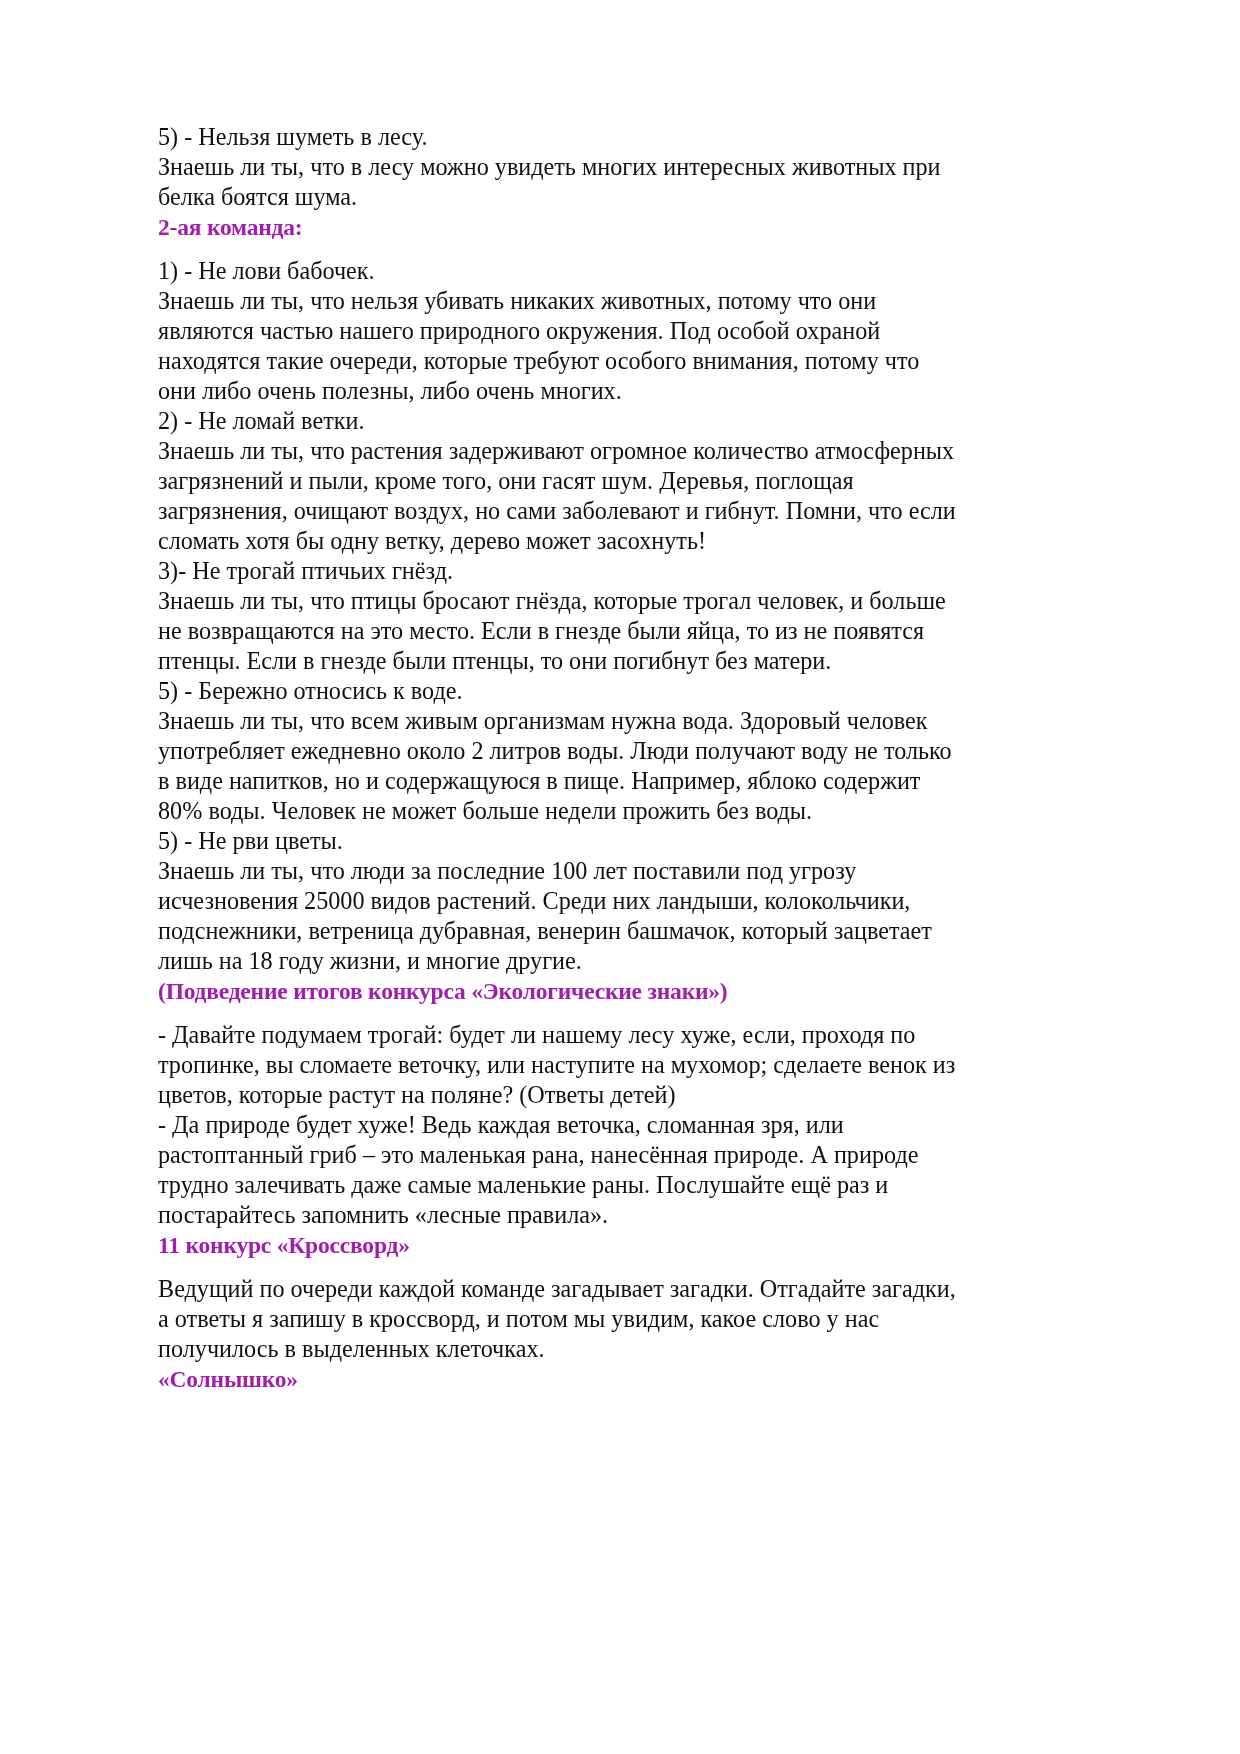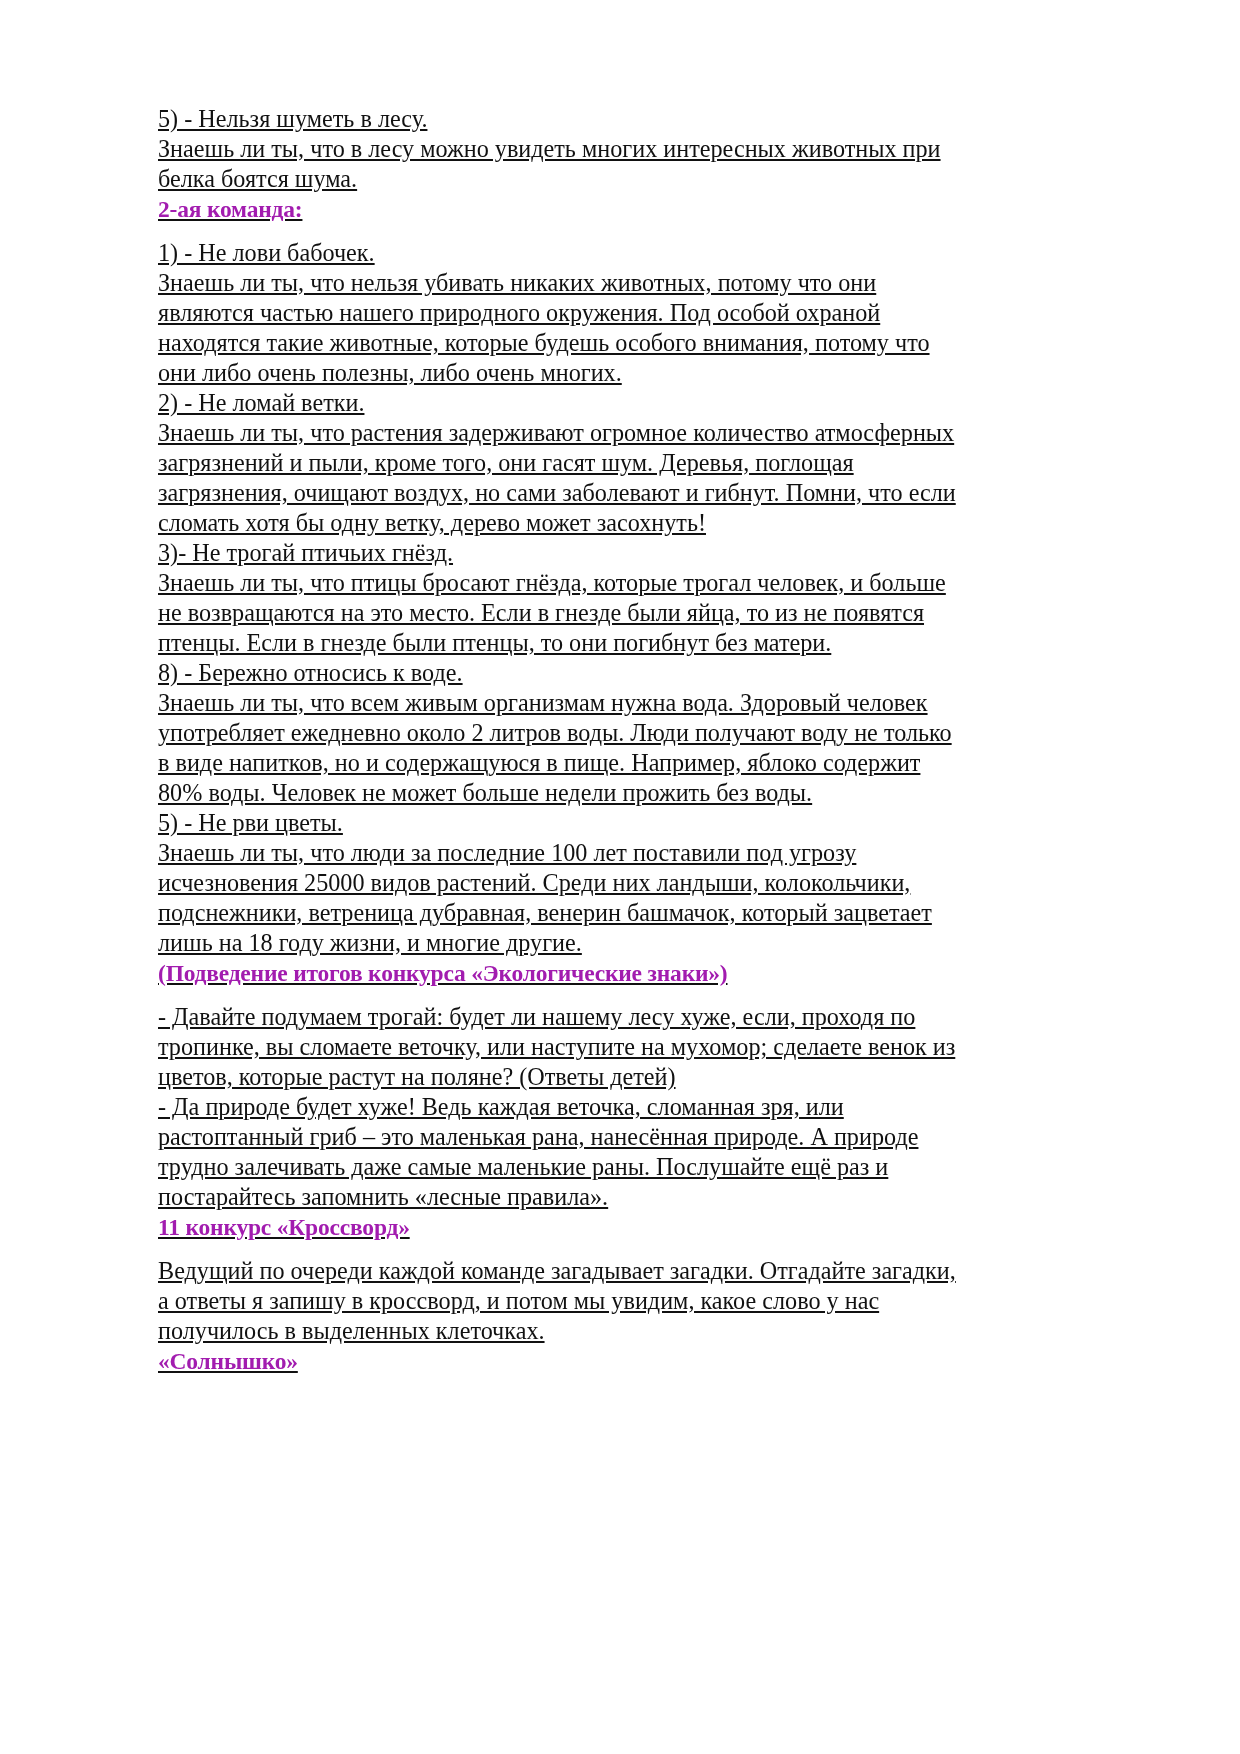--- a/index.html
+++ b/index.html
@@ -9,27 +9,26 @@
     }
     body {
       width: 1240px;
       height: 1754px;
       position: relative;
       overflow: hidden;
     }
     .page {
       position: absolute;
       left: 158px;
-      top: 104px;
+      top: 122px;
       width: 880px;
       font-family: "Liberation Serif", "DejaVu Serif", serif;
       font-size: 24.2px;
       line-height: 30px;
       color: #111111;
-      text-decoration: underline;
     }
     .line {
       display: block;
       white-space: nowrap;
       height: 30px;
     }
     .heading {
       display: block;
       white-space: nowrap;
       height: 30px;
@@ -52,32 +51,32 @@
     <span class="line">Знаешь ли ты, что в лесу можно увидеть многих интересных животных при</span>
     <span class="line">белка боятся шума.</span>
   </div>
 
   <span class="heading heading-gap">2-ая команда:</span>
 
   <div>
     <span class="line">1) - Не лови бабочек.</span>
     <span class="line">Знаешь ли ты, что нельзя убивать никаких животных, потому что они</span>
     <span class="line">являются частью нашего природного окружения. Под особой охраной</span>
-    <span class="line">находятся такие животные, которые будешь особого внимания, потому что</span>
+    <span class="line">находятся такие очереди, которые требуют особого внимания, потому что</span>
     <span class="line">они либо очень полезны, либо очень многих.</span>
     <span class="line">2) - Не ломай ветки.</span>
     <span class="line">Знаешь ли ты, что растения задерживают огромное количество атмосферных</span>
     <span class="line">загрязнений и пыли, кроме того, они гасят шум. Деревья, поглощая</span>
     <span class="line">загрязнения, очищают воздух, но сами заболевают и гибнут. Помни, что если</span>
     <span class="line">сломать хотя бы одну ветку, дерево может засохнуть!</span>
     <span class="line">3)- Не трогай птичьих гнёзд.</span>
     <span class="line">Знаешь ли ты, что птицы бросают гнёзда, которые трогал человек, и больше</span>
     <span class="line">не возвращаются на это место. Если в гнезде были яйца, то из не появятся</span>
     <span class="line">птенцы. Если в гнезде были птенцы, то они погибнут без матери.</span>
-    <span class="line">8) - Бережно относись к воде.</span>
+    <span class="line">5) - Бережно относись к воде.</span>
     <span class="line">Знаешь ли ты, что всем живым организмам нужна вода. Здоровый человек</span>
     <span class="line">употребляет ежедневно около 2 литров воды. Люди получают воду не только</span>
     <span class="line">в виде напитков, но и содержащуюся в пище. Например, яблоко содержит</span>
     <span class="line">80% воды. Человек не может больше недели прожить без воды.</span>
     <span class="line">5) - Не рви цветы.</span>
     <span class="line">Знаешь ли ты, что люди за последние 100 лет поставили под угрозу</span>
     <span class="line">исчезновения 25000 видов растений. Среди них ландыши, колокольчики,</span>
     <span class="line">подснежники, ветреница дубравная, венерин башмачок, который зацветает</span>
     <span class="line">лишь на 18 году жизни, и многие другие.</span>
   </div>

